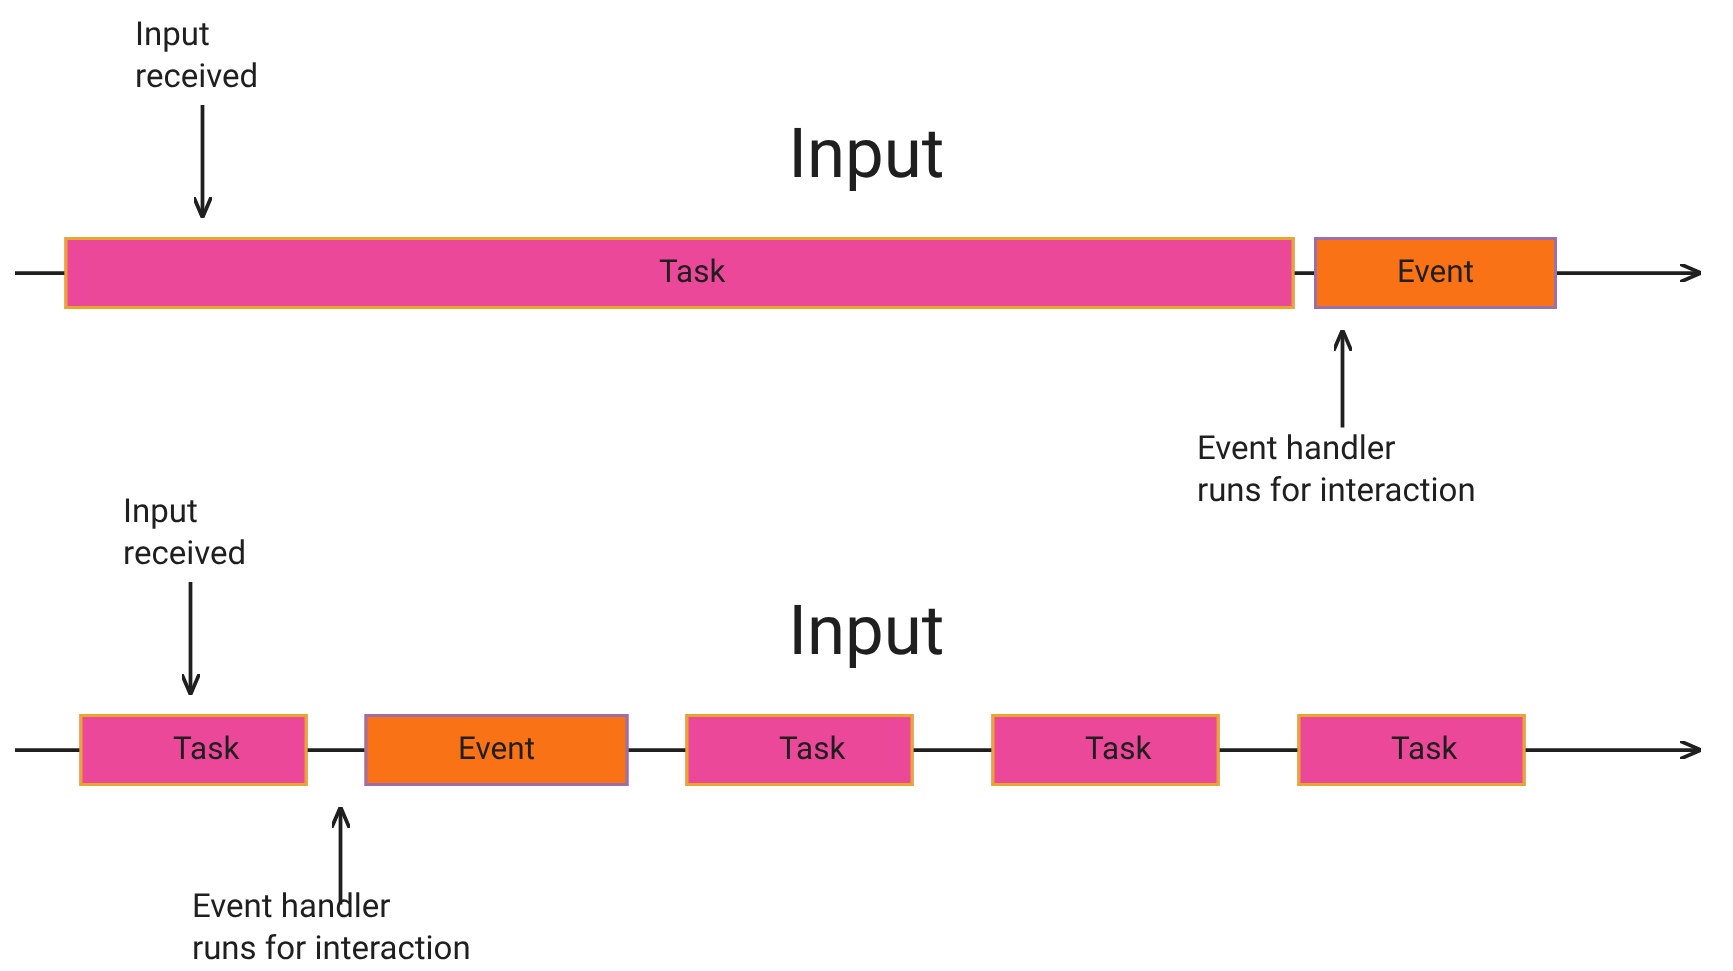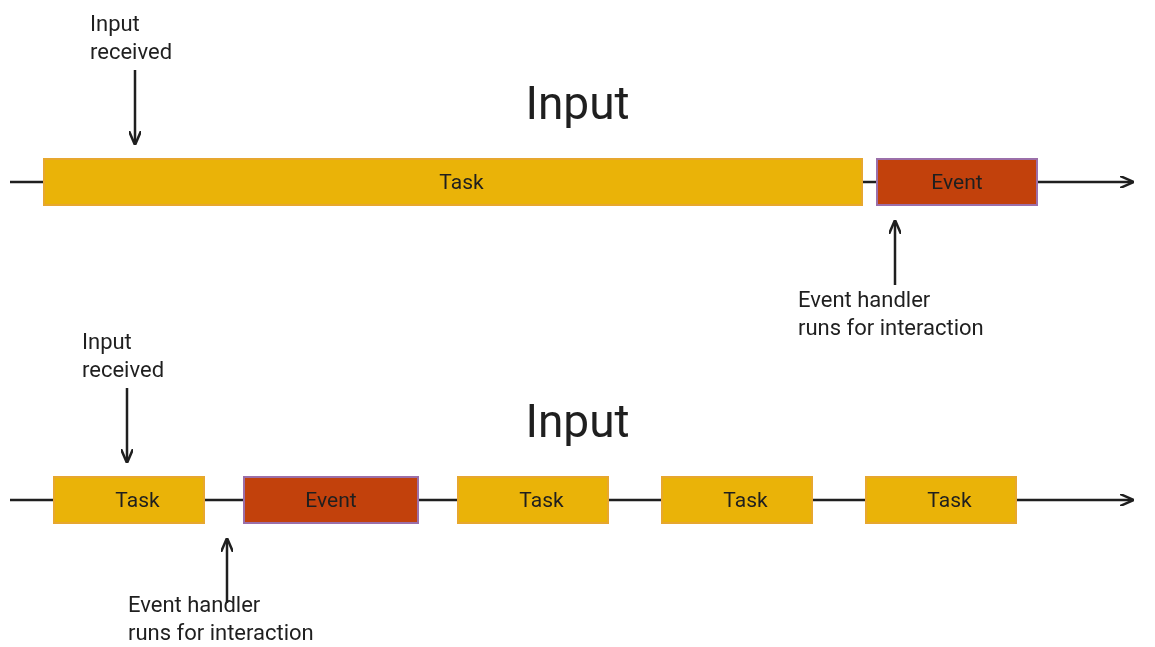--- a/index.html
+++ b/index.html
@@ -33,26 +33,26 @@
     position: absolute;
     box-sizing: border-box;
     border: 2px solid;
     font-size: 21px;
     display: flex;
     align-items: center;
     justify-content: center;
     text-align: center;
   }
   .task {
-    background: #eab308;
+    background: #ec4899;
     border-color: #e7a72e;
     padding-left: 17px;
   }
   .event {
-    background: #c2410c;
+    background: #f97316;
     border-color: #9b6fa9;
   }
   svg.overlay {
     position: absolute;
     left: 0;
     top: 0;
     width: 1155px;
     height: 647px;
     pointer-events: none;
   }

